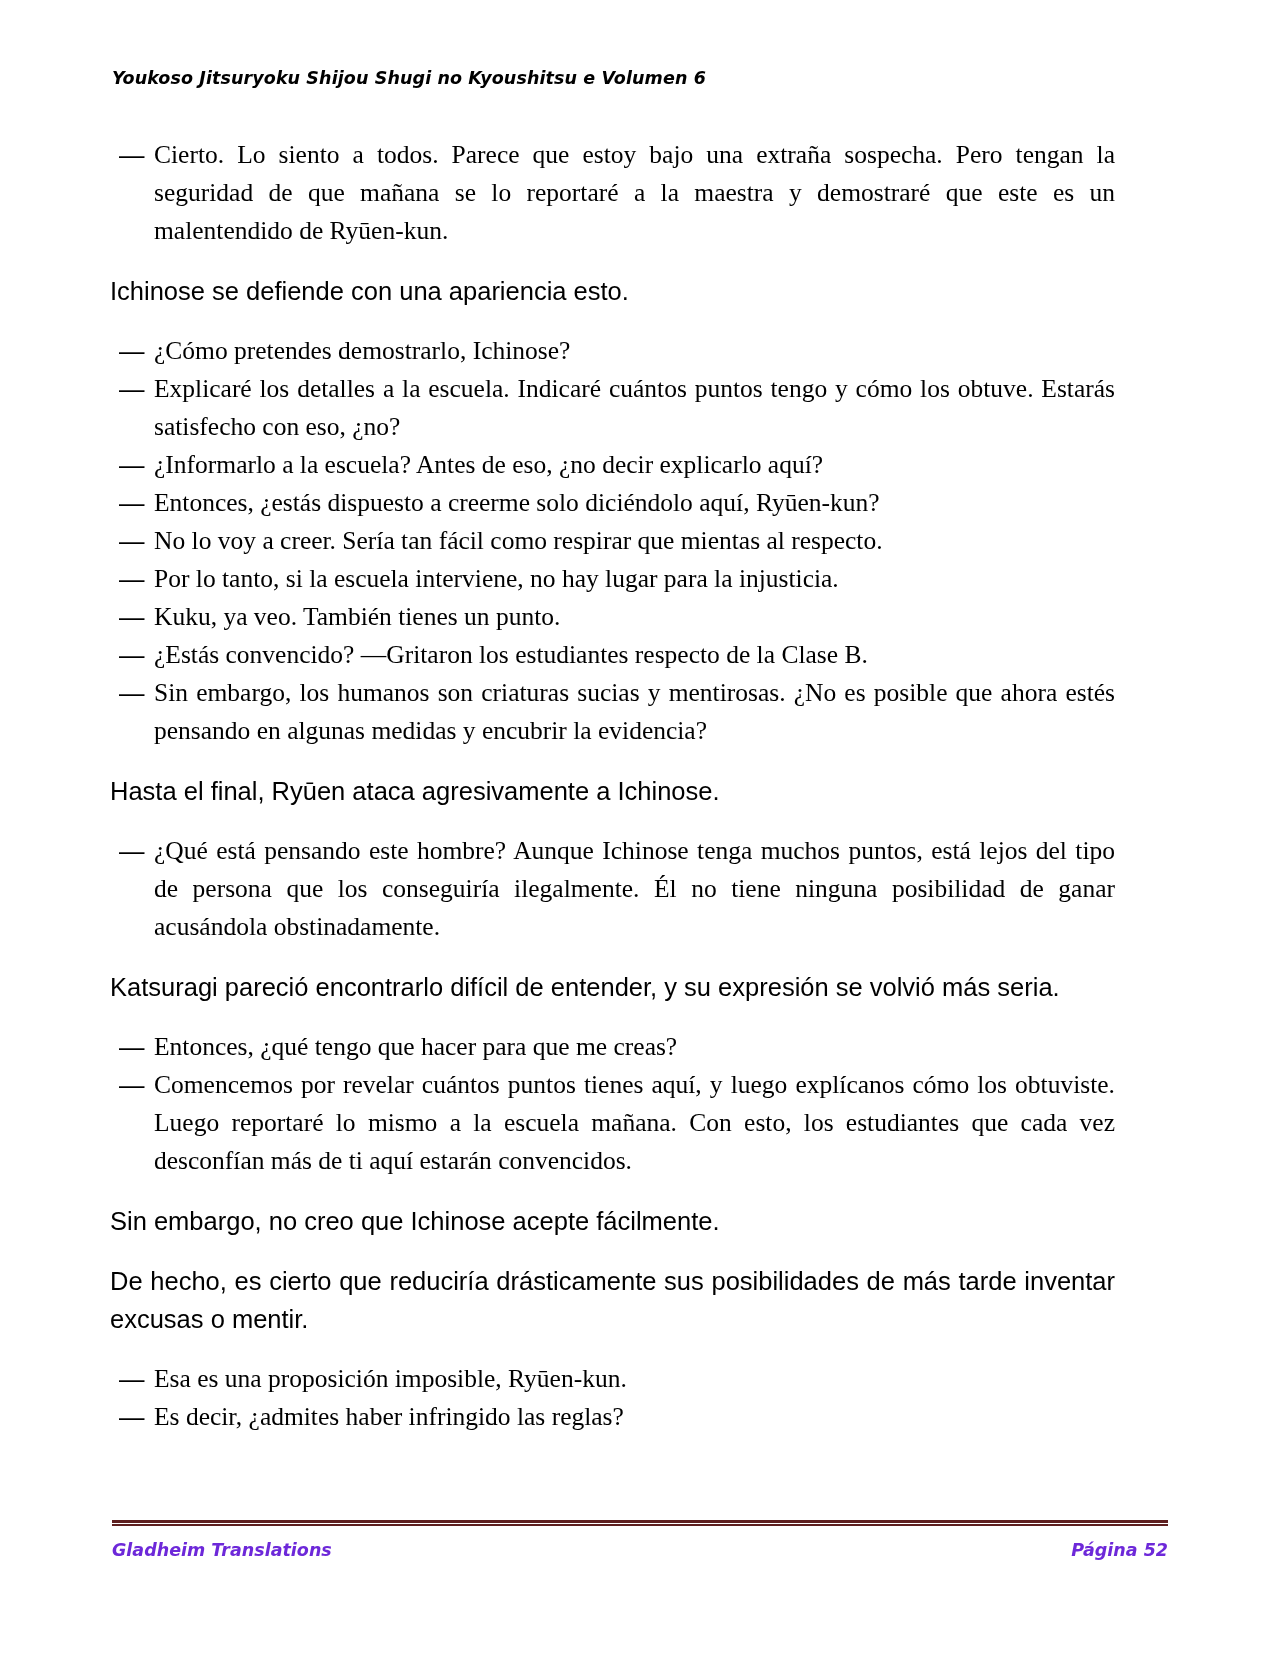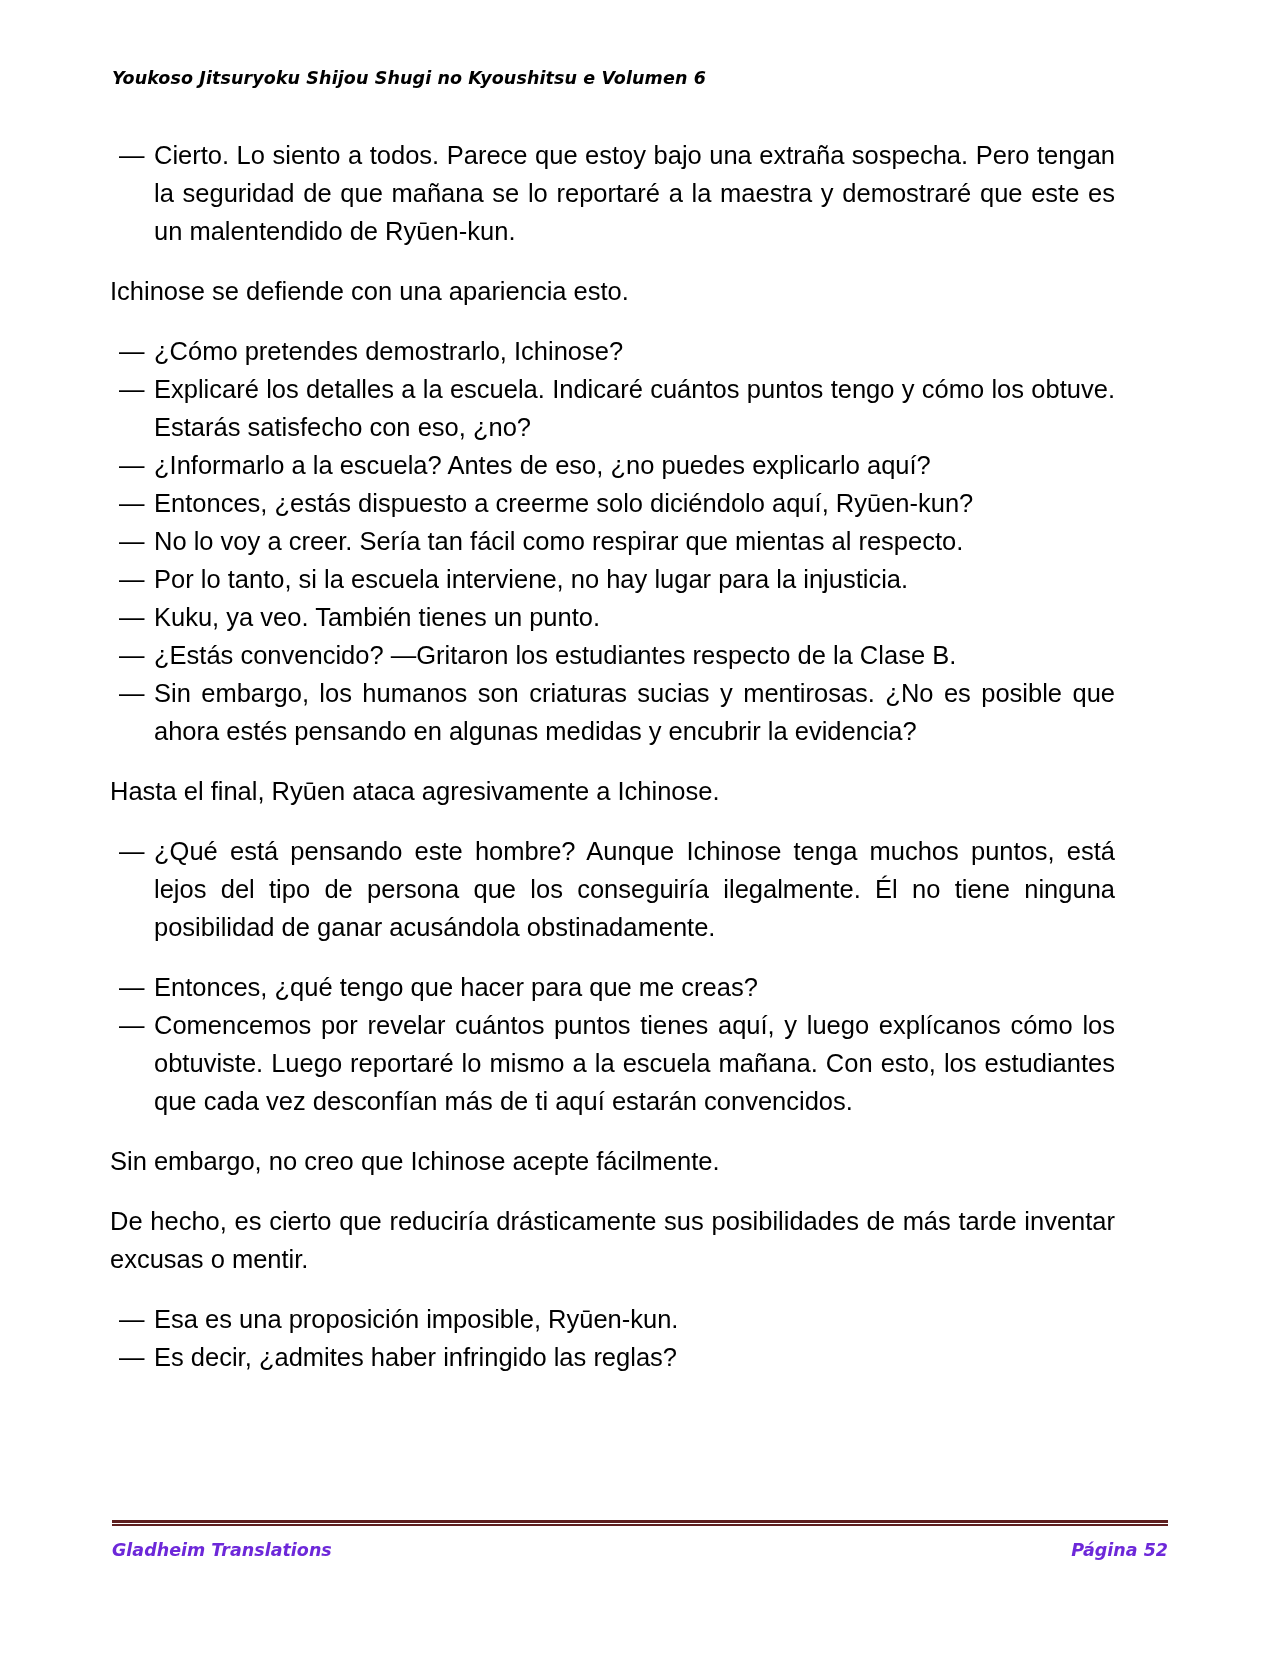--- a/index.html
+++ b/index.html
@@ -79,20 +79,21 @@
     position: absolute;
     left: 9px;
     top: 0;
     font-size: 25.5px;
     line-height: 38px;
   }
   .dialogue .body {
     display: block;
     text-align: justify;
     text-align-last: left;
+    font-family: Liberation Serif, serif;
   }
 
   
   .nojust { text-align: left; }
 
   
   .footer {
     position: absolute;
     left: 112px;
     right: 112px;
@@ -158,21 +159,21 @@
       <div class="dialogue">
         <span class="dash">—</span>
         <span class="body nojust">¿Cómo pretendes demostrarlo, Ichinose?</span>
       </div>
       <div class="dialogue">
         <span class="dash">—</span>
         <span class="body">Explicaré los detalles a la escuela. Indicaré cuántos puntos tengo y cómo los obtuve. Estarás satisfecho con eso, ¿no?</span>
       </div>
       <div class="dialogue">
         <span class="dash">—</span>
-        <span class="body nojust">¿Informarlo a la escuela? Antes de eso, ¿no puedes explicarlo aquí?</span>
+        <span class="body nojust">¿Informarlo a la escuela? Antes de eso, ¿no decir explicarlo aquí?</span>
       </div>
       <div class="dialogue">
         <span class="dash">—</span>
         <span class="body nojust">Entonces, ¿estás dispuesto a creerme solo diciéndolo aquí, Ryūen-kun?</span>
       </div>
       <div class="dialogue">
         <span class="dash">—</span>
         <span class="body nojust">No lo voy a creer. Sería tan fácil como respirar que mientas al respecto.</span>
       </div>
       <div class="dialogue">
@@ -195,20 +196,21 @@
 
     <p class="para narrative nojust">Hasta el final, Ryūen ataca agresivamente a Ichinose.</p>
 
     <div class="dialogue-group">
       <div class="dialogue">
         <span class="dash">—</span>
         <span class="body">¿Qué está pensando este hombre? Aunque Ichinose tenga muchos puntos, está lejos del tipo de persona que los conseguiría ilegalmente. Él no tiene ninguna posibilidad de ganar acusándola obstinadamente.</span>
       </div>
     </div>
 
+    <p class="para narrative">Katsuragi pareció encontrarlo difícil de entender, y su expresión se volvió más seria.</p>
 
     <div class="dialogue-group">
       <div class="dialogue">
         <span class="dash">—</span>
         <span class="body nojust">Entonces, ¿qué tengo que hacer para que me creas?</span>
       </div>
       <div class="dialogue">
         <span class="dash">—</span>
         <span class="body">Comencemos por revelar cuántos puntos tienes aquí, y luego explícanos cómo los obtuviste. Luego reportaré lo mismo a la escuela mañana. Con esto, los estudiantes que cada vez desconfían más de ti aquí estarán convencidos.</span>
       </div>

